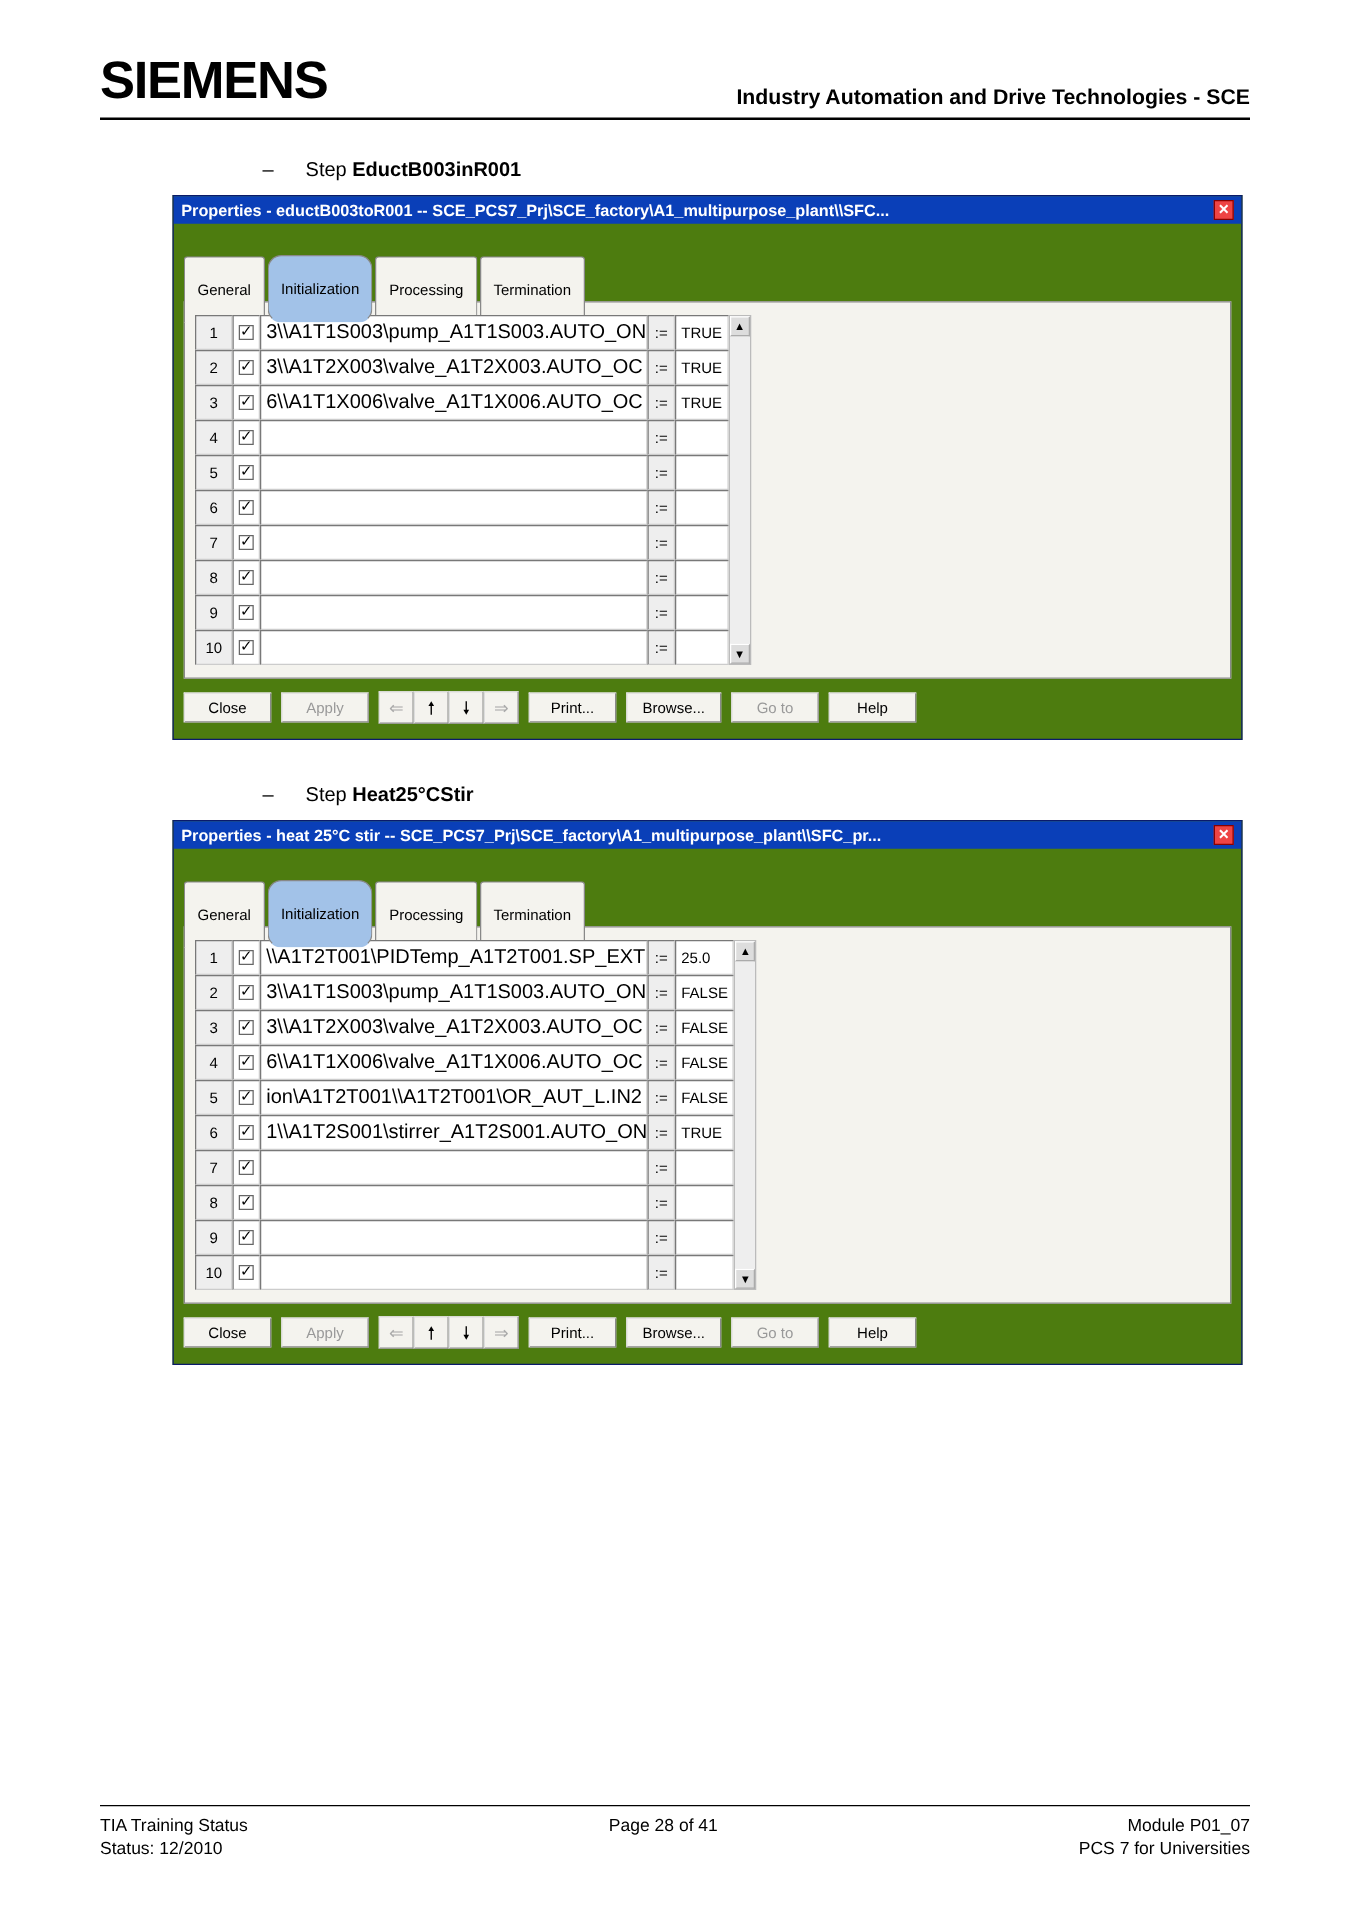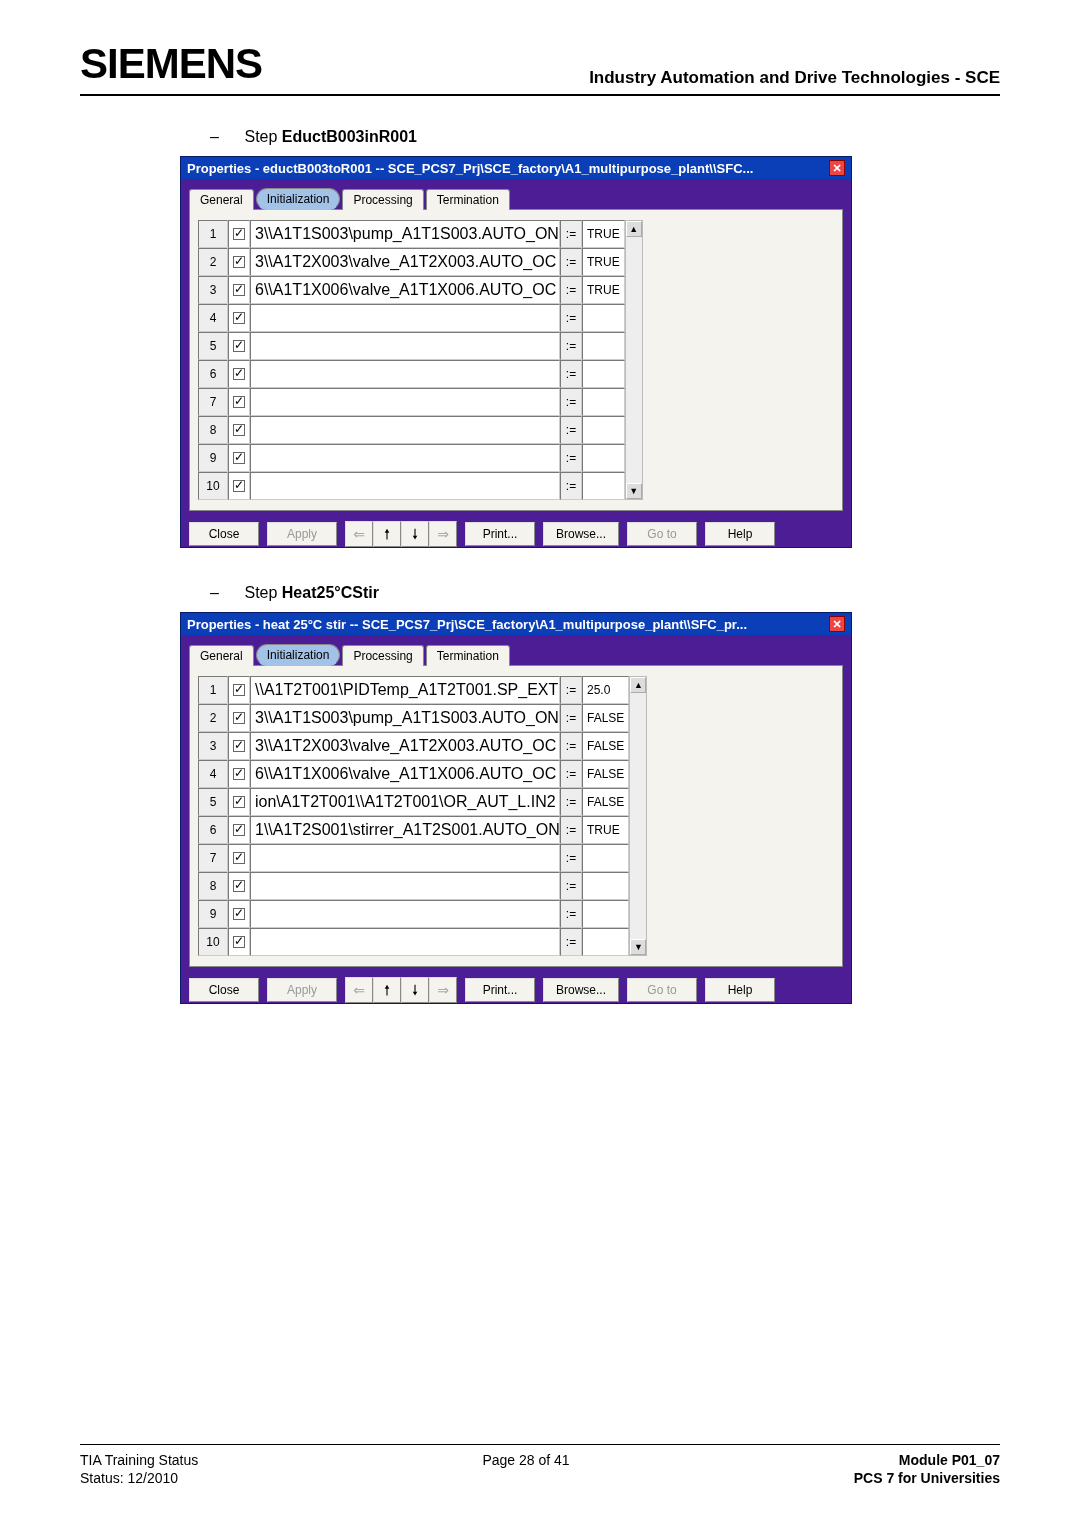--- a/index.html
+++ b/index.html
@@ -36,24 +36,24 @@
     font-size: 17px;
   }
   .step-title {
     margin-left: 130px;
     margin-top: 22px;
     margin-bottom: 10px;
     font-size: 16px;
   }
   .step-title .dash { display: inline-block; width: 30px; }
   .dialog {
-    margin-left: 100px;
-    width: 672px;
+    margin-left: 58px;
+    width: 856px;
     border: 1px solid #0a1a6a;
-    background: #4c1d95;
+    background: #4d7c0f;
     font-family: Tahoma, Arial, sans-serif;
     font-size: 12px;
   }
   .titlebar {
     background: #0a3fb8;
     color: #fff;
     padding: 3px 6px;
     display: flex;
     justify-content: space-between;
     align-items: center;
@@ -71,28 +71,28 @@
     font-weight: bold;
   }
   .tabs {
     display: flex;
     align-items: flex-end;
     padding: 8px 8px 0 8px;
   }
   .tab {
     border: 1px solid #888;
     border-bottom: none;
-    padding: 3px 10px;
+    padding: 19px 10px;
     background: #f4f3ee;
     margin-right: 2px;
     border-top-left-radius: 3px;
     border-top-right-radius: 3px;
     font-size: 12px;
     position: relative;
-    top: 1px;
+    top: 17px;
   }
   .tab.active {
     background: #a2c2e8;
     border-bottom: 1px solid #a2c2e8;
     z-index: 2;
     border-radius: 11px;
   }
   .tab-panel {
     margin: 0 8px 0 8px;
     border: 1px solid #888;
@@ -177,21 +177,21 @@
     text-align: center;
     font-size: 9px;
     line-height: 14px;
   }
   .gridwrap {
     display: flex;
   }
   .bottom-bar {
     display: flex;
     align-items: center;
-    padding: 10px 8px 0 8px;
+    padding: 10px 8px 12px 8px;
     gap: 8px;
   }
   .btn {
     border: 1px outset #ddd;
     background: #f4f3ee;
     padding: 4px 12px;
     font-size: 12px;
     min-width: 70px;
     text-align: center;
   }
@@ -213,21 +213,21 @@
     bottom: 40px;
     left: 80px;
     right: 80px;
     border-top: 1px solid #000;
     padding-top: 6px;
     display: flex;
     justify-content: space-between;
     font-size: 14px;
   }
   .footer .col { line-height: 1.3; }
-  .footer .col.right { text-align: right; font-weight: bold; }
+  .footer .col.right { text-align: right; }
 </style>
 </head>
 <body>
 
 <div class="page">
 
   <div class="header">
     <div class="logo">SIEMENS</div>
     <div class="header-right">Industry Automation and Drive Technologies - SCE</div>
   </div>

